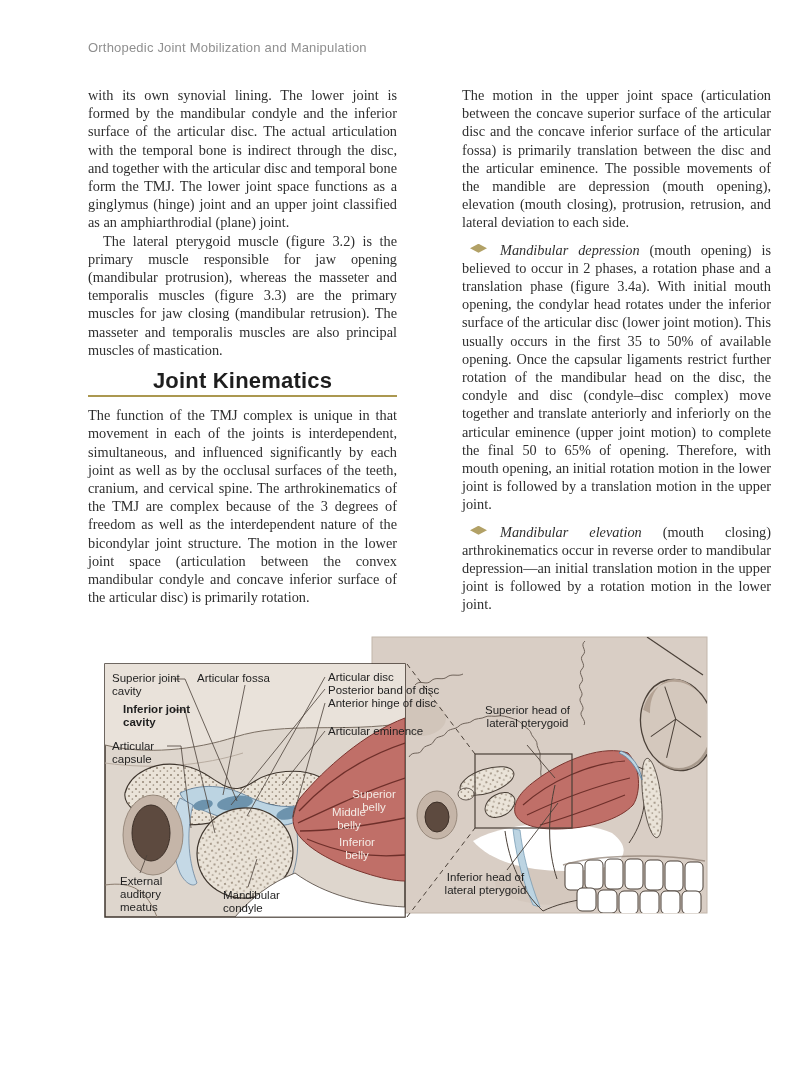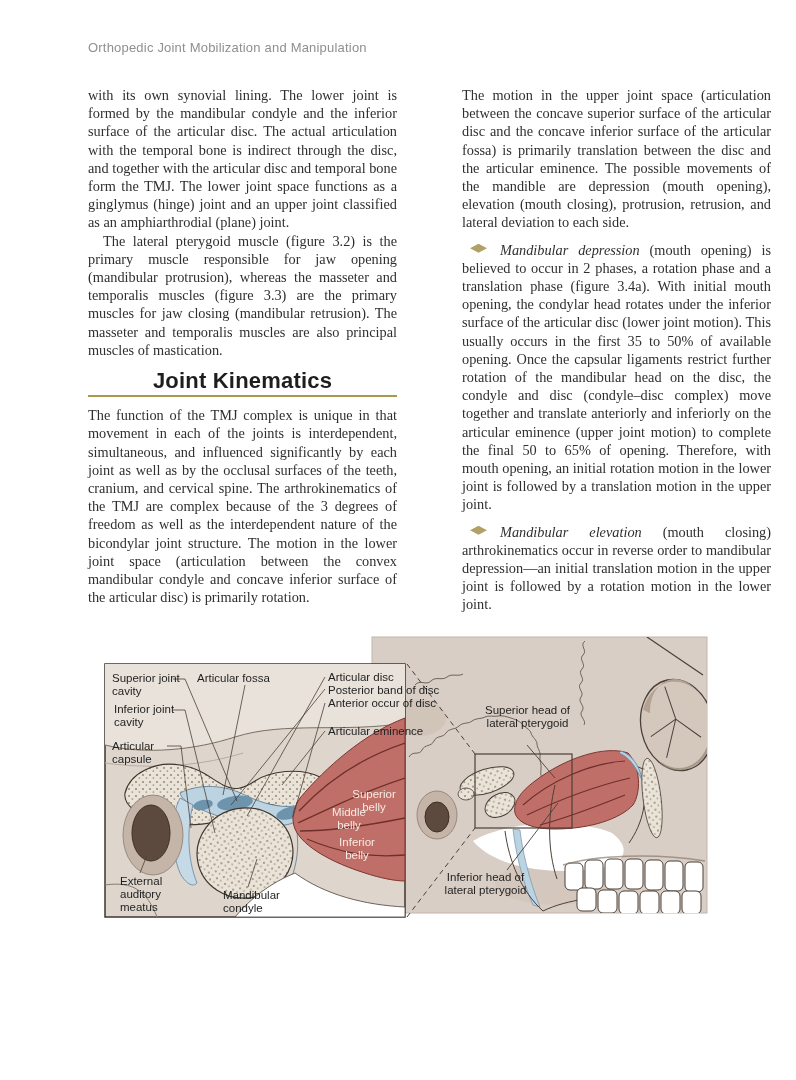--- a/index.html
+++ b/index.html
@@ -222,26 +222,26 @@
           <line x1="240" y1="98" x2="197" y2="152"></line>
           <polyline points="88,77 100,77 130,200" fill="none"></polyline>
           <polyline points="82,113 96,113 106,195" fill="none"></polyline>
           <line x1="55" y1="240" x2="62" y2="222"></line>
           <line x1="163" y1="254" x2="172" y2="226"></line>
         </g>
       </g>
     </svg>
 
     <div class="fig-label" style="left:27px;  top:39px;  width:72px;">Superior joint cavity</div>
-    <div class="fig-label" style="left:29px;  top:70px;  width:72px;">Inferior joint cavity</div>
+    <div class="fig-label" style="left:38px;  top:70px;  width:72px;font-weight:bold;">Inferior joint cavity</div>
     <div class="fig-label" style="left:27px;  top:107px; width:60px;">Articular capsule</div>
     <div class="fig-label" style="left:112px; top:39px;  width:90px;">Articular fossa</div>
     <div class="fig-label" style="left:243px; top:38px;  width:90px;">Articular disc</div>
     <div class="fig-label" style="left:243px; top:51px;  width:135px;">Posterior band of disc</div>
-    <div class="fig-label" style="left:243px; top:64px;  width:135px;">Anterior occur of disc</div>
+    <div class="fig-label" style="left:243px; top:64px;  width:135px;">Anterior hinge of disc</div>
     <div class="fig-label" style="left:243px; top:92px;  width:110px;">Articular eminence</div>
     <div class="fig-label" style="left:35px;  top:242px; width:55px;">External auditory meatus</div>
     <div class="fig-label" style="left:138px; top:256px; width:80px;">Mandibular condyle</div>
     <div class="fig-label white center" style="left:260px; top:130px; width:58px;margin-top:25px;">Superior belly</div>
     <div class="fig-label white center" style="left:235px; top:173px; width:58px;">Middle belly</div>
     <div class="fig-label white center" style="left:243px; top:203px; width:58px;">Inferior belly</div>
 
     <div class="fig-label center" style="left:395px; top:71px;  width:95px;">Superior head of lateral pterygoid</div>
     <div class="fig-label center" style="left:358px; top:238px; width:85px;">Inferior head of lateral pterygoid</div>
   </div>

